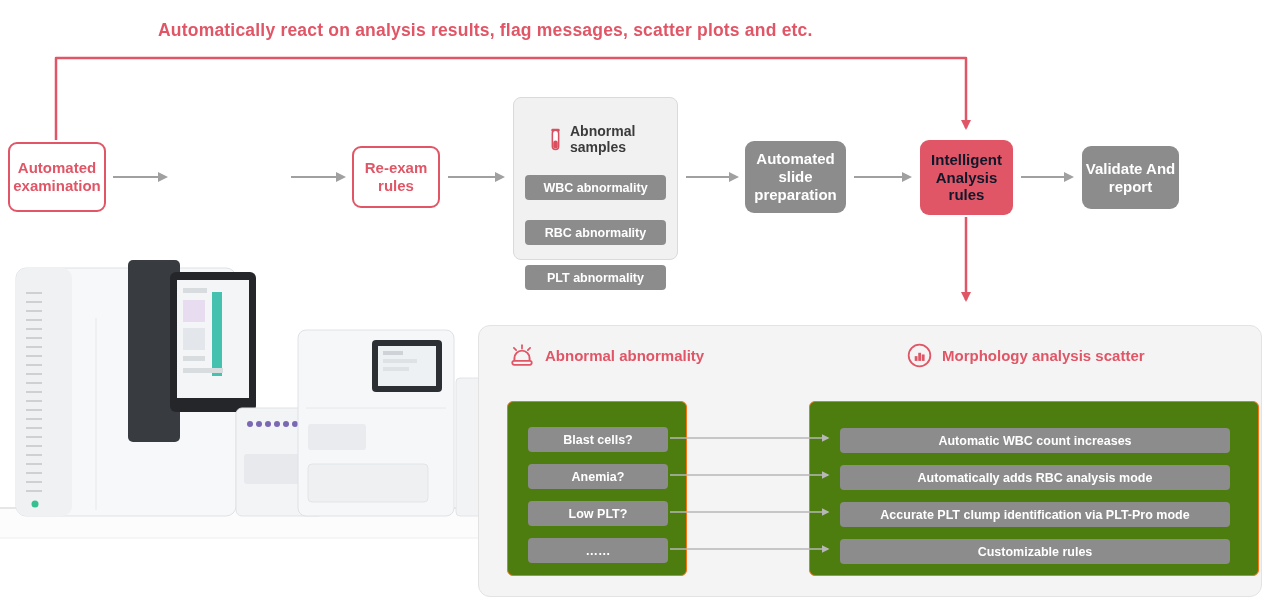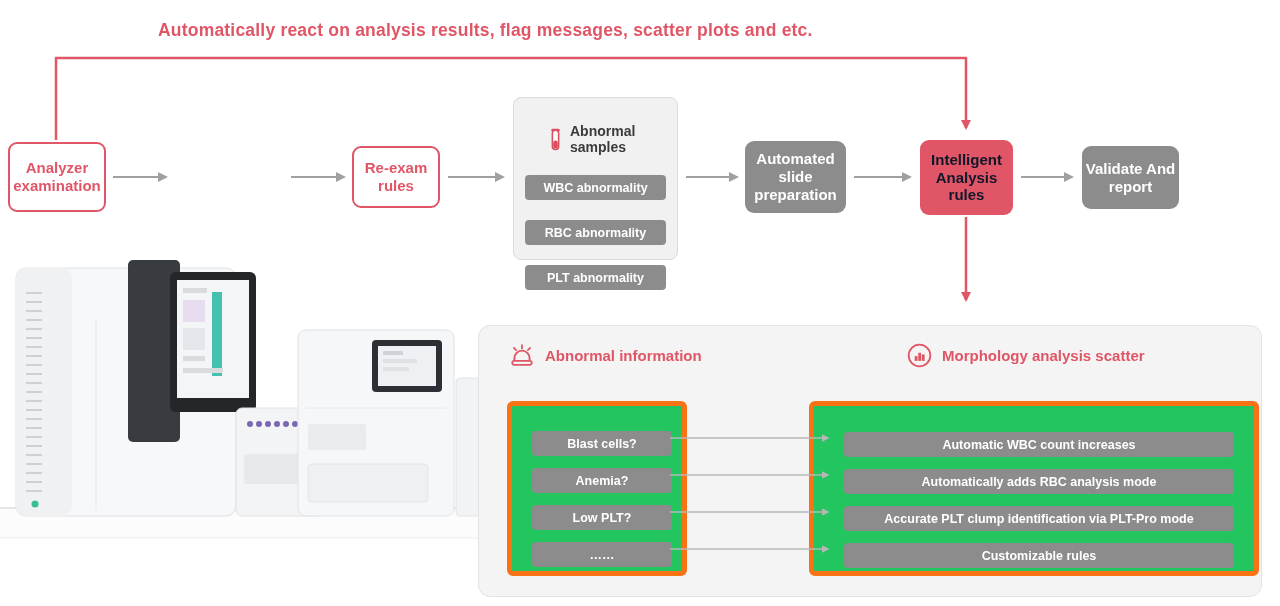--- a/index.html
+++ b/index.html
@@ -23,21 +23,21 @@
   .step.red{background:var(--accent);color:#0f172a;}
   .samples{background:#f1f1f2;border:1px solid #dadada;border-radius:8px;padding-top:26px;}
   .samples-head{display:flex;align-items:center;justify-content:center;gap:8px;margin-bottom:4px;}
   .samples-title{font-size:14px;font-weight:700;color:var(--dark-text);line-height:1.12;width:72px;}
   .chip{background:var(--box-gray);color:#fff;font-weight:700;font-size:12.5px;display:flex;
         align-items:center;justify-content:center;border-radius:4px;text-align:center;}
   .samples .chip{width:141px;height:25px;margin:20px auto 0;}
   .panel{background:var(--panel-bg);border:1px solid #e3e3e3;border-radius:12px;}
   .panel-head{position:absolute;display:flex;align-items:center;gap:10px;}
   .panel-title{font-size:15px;font-weight:700;color:var(--accent);}
-  .white-box{position:absolute;background:#22c55e;border:5px solid #f97316;border-radius:6px;}
+  .white-box{position:absolute;background:#4d7c0f;border:1px solid #f97316;border-radius:6px;}
   .white-box .chip{position:absolute;height:25px;}
   .red-line{stroke:var(--accent);stroke-width:2.5;fill:none;stroke-linejoin:round;}
   .flow-arrow{stroke:var(--arrow-gray);stroke-width:2;fill:none;}
   .map-arrow{stroke:var(--arrow-light);stroke-width:1.5;fill:none;}
   .mk-red{fill:var(--accent);}
   .mk-gray{fill:var(--arrow-gray);}
   .mk-light{fill:var(--arrow-light);}
 </style>
 </head>
 <body>
@@ -83,21 +83,21 @@
     <rect x="383" y="101" width="34" height="4" fill="#dfe2e5"></rect>
     <rect x="383" y="109" width="26" height="4" fill="#dfe2e5"></rect>
     <line x1="306" y1="150" x2="446" y2="150" stroke="#e6e8eb"></line>
     <rect x="308" y="166" width="58" height="26" rx="3" fill="#e9ebee"></rect>
     <rect x="308" y="206" width="120" height="38" rx="4" fill="#eef0f2" stroke="#e2e5e7"></rect>
     <rect x="456" y="120" width="34" height="138" rx="4" fill="#f2f3f5" stroke="#e2e4e7"></rect>
   </svg>
 
   <div class="abs banner" style="left:158px;top:20px;">Automatically react on analysis results, flag messages, scatter plots and etc.</div>
 
-  <div class="step outline" style="left:8px;top:142px;width:98px;height:70px;">Analyzer examination</div>
+  <div class="step outline" style="left:8px;top:142px;width:98px;height:70px;">Automated examination</div>
   <div class="step outline" style="left:352px;top:146px;width:88px;height:62px;">Re-exam rules</div>
 
   <div class="abs samples" style="left:513px;top:97px;width:165px;height:163px;">
     <div class="samples-head">
       <svg width="13" height="23" viewBox="0 0 12 22">
         <rect x="2" y="0.8" width="8" height="2.6" rx="1.2" fill="#d85060"></rect>
         <rect x="3" y="2" width="6" height="18.5" rx="3" fill="#fff" stroke="#d85060" stroke-width="1.5"></rect>
         <rect x="3.8" y="12" width="4.4" height="7.6" rx="2.2" fill="#d85060"></rect>
       </svg>
       <div class="samples-title">Abnormal samples</div>
@@ -114,21 +114,21 @@
   <div class="abs panel" style="left:478px;top:325px;width:784px;height:272px;">
 
     <div class="panel-head" style="left:30px;top:18px;">
       <svg width="26" height="23" viewBox="0 0 24 21">
         <path d="M5,15.5 v-2.5 a7,7 0 0 1 14,0 v2.5" stroke="#e05666" stroke-width="1.8" fill="none"></path>
         <rect x="3" y="15.5" width="18" height="3.6" rx="1.8" stroke="#e05666" stroke-width="1.6" fill="none"></rect>
         <line x1="12" y1="1" x2="12" y2="4" stroke="#e05666" stroke-width="1.6" stroke-linecap="round"></line>
         <line x1="4.5" y1="3.5" x2="6.6" y2="5.6" stroke="#e05666" stroke-width="1.6" stroke-linecap="round"></line>
         <line x1="19.5" y1="3.5" x2="17.4" y2="5.6" stroke="#e05666" stroke-width="1.6" stroke-linecap="round"></line>
       </svg>
-      <span class="panel-title">Abnormal information</span>
+      <span class="panel-title">Abnormal abnormality</span>
     </div>
 
     <div class="panel-head" style="left:428px;top:17px;">
       <svg width="25" height="25" viewBox="0 0 24 24">
         <circle cx="12" cy="12" r="10.4" stroke="#e05666" stroke-width="1.7" fill="none"></circle>
         <rect x="7.4" y="12.6" width="2.7" height="4.6" fill="#e05666"></rect>
         <rect x="10.8" y="9.4" width="2.7" height="7.8" fill="#e05666"></rect>
         <rect x="14.2" y="11" width="2.7" height="6.2" fill="#e05666"></rect>
       </svg>
       <span class="panel-title">Morphology analysis scatter</span>

